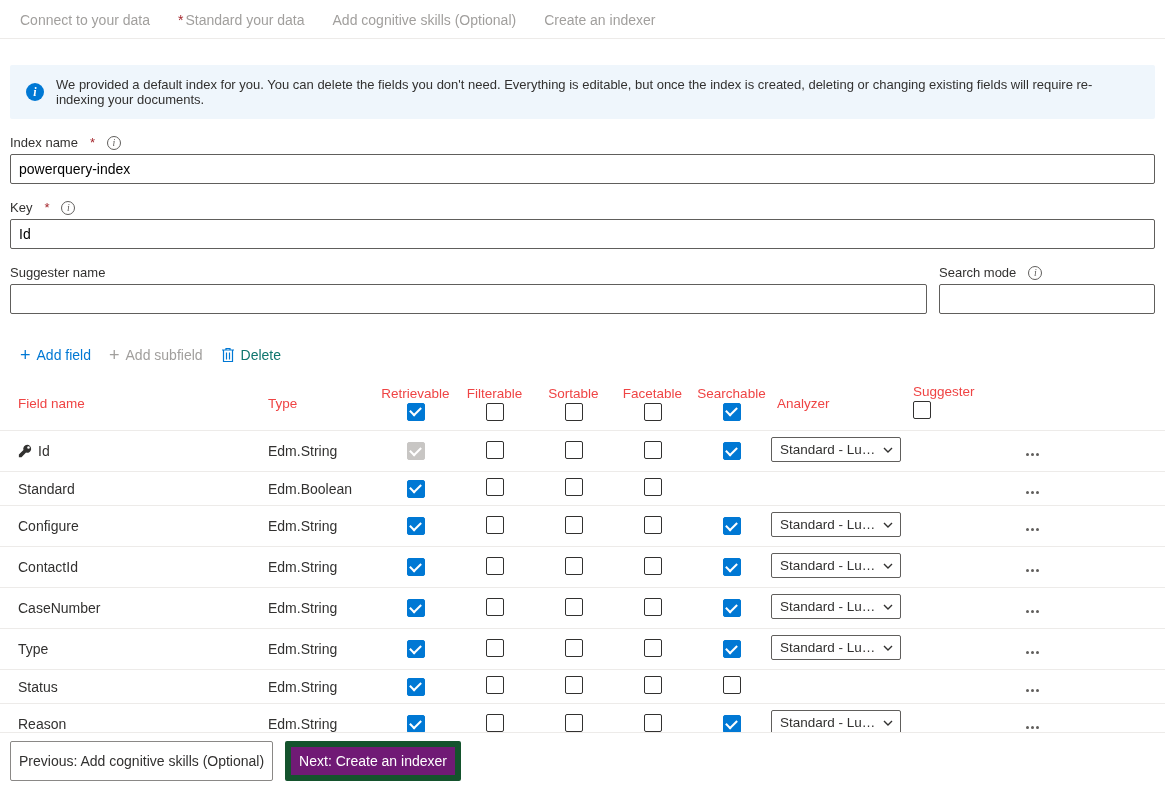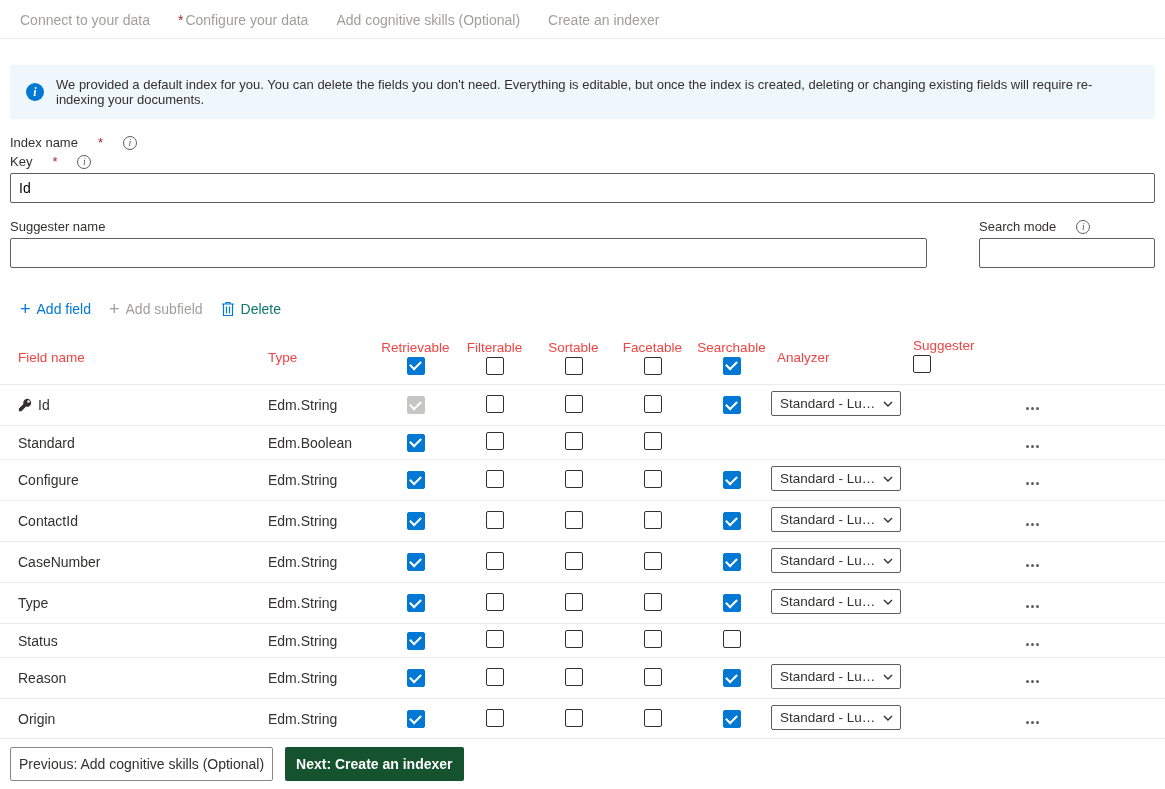--- a/index.html
+++ b/index.html
@@ -55,21 +55,21 @@
     font-weight: bold;
     font-size: 12px;
     flex-shrink: 0;
   }
   
   .form-section { padding: 16px 10px 0 10px; }
   .form-label {
     font-size: 13px;
     display: flex;
     align-items: center;
-    gap: 20px;
+    gap: 12px;
     margin-bottom: 4px;
   }
   .form-label .req { color: #a4262c; }
   .hint {
     width: 14px; height: 14px;
     border: 1px solid #605e5c;
     border-radius: 50%;
     display: inline-flex;
     align-items: center; justify-content: center;
     font-size: 10px;
@@ -86,21 +86,21 @@
     font-size: 14px;
     font-family: inherit;
     outline: none;
     margin-bottom: 16px;
   }
   .dual-row {
     display: flex;
     gap: 12px;
   }
   .dual-row .col1 { flex: 0 0 917px; }
-  .dual-row .col2 { flex: 1; margin-left: 40px; }
+  .dual-row .col2 { flex: 1; }
   
   .toolbar {
     display: flex;
     gap: 18px;
     padding: 16px 10px 12px 20px;
     align-items: center;
   }
   .tbtn {
     display: inline-flex;
     align-items: center;
@@ -225,50 +225,51 @@
     font-size: 14px;
     font-family: inherit;
     cursor: pointer;
   }
   .btn-default {
     background: #fff;
     border: 1px solid #8a8886;
     color: #323130;
   }
   .btn-primary {
-    background: #14532d;
-    border: 3px solid #14532d;
+    background: #701a75;
+    border: 6px solid #14532d;
     color: #fff;
-    font-weight: 700;
+    font-weight: 400;
   }
   .scroll-body { padding-bottom: 60px; }
 </style>
 </head>
 <body>
 
 <div class="scroll-body">
 
   <div class="tabs" id="tabs">
       <div class="tab"><span>Connect to your data</span></div>
-      <div class="tab"><span class="req">*</span><span>Configure your data</span></div>
+      <div class="tab"><span class="req">*</span><span>Standard your data</span></div>
       <div class="tab"><span>Add cognitive skills (Optional)</span></div>
       <div class="tab"><span>Create an indexer</span></div>
     </div>
 
   <div class="infobar">
     <span class="info-icon">i</span>
     <span>We provided a default index for you. You can delete the fields you don't need. Everything is editable, but once the index is created, deleting or changing existing fields will require re-indexing your documents.</span>
   </div>
 
   <div class="form-section">
     <div class="form-label">
       <span>Index name</span>
         <span class="req">*</span>
       <span class="hint">i</span>
     </div>
+    <input class="text-input" value="powerquery-index" style="">
 
     <div class="form-label">
       <span>Key</span>
         <span class="req">*</span>
       <span class="hint">i</span>
     </div>
     <input class="text-input" value="Id" style="">
 
     <div class="dual-row">
       <div class="col1">

